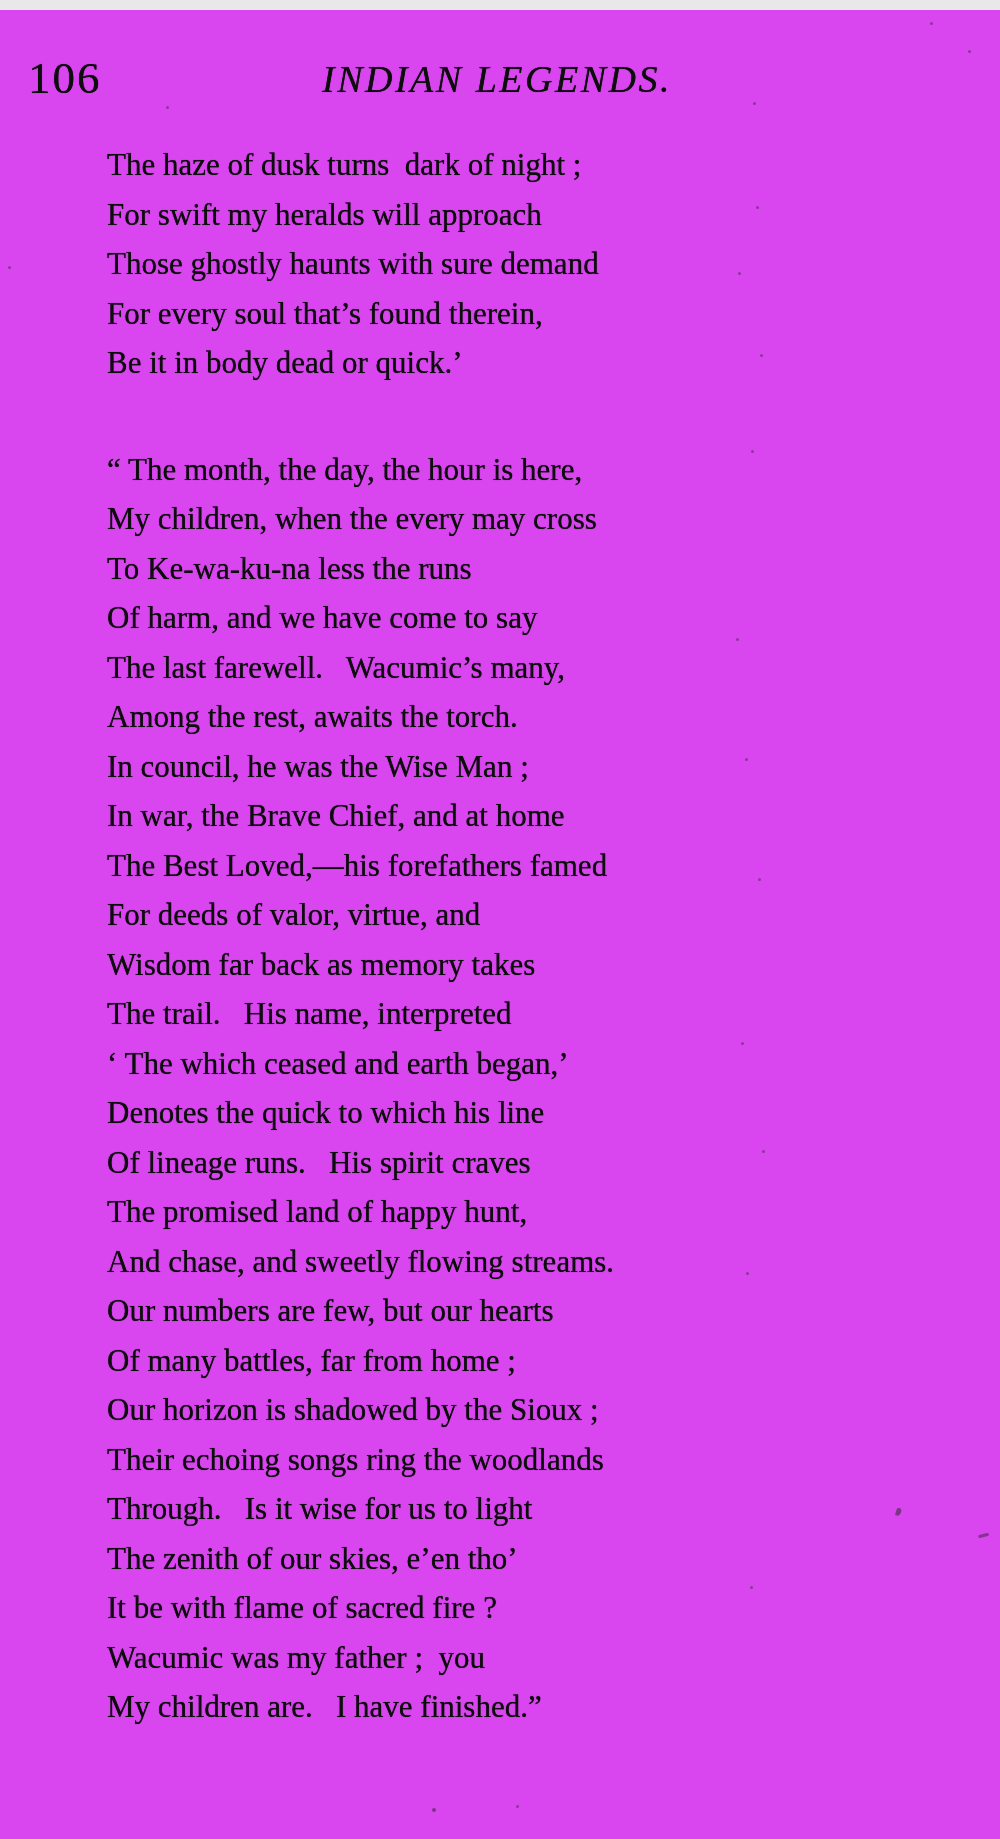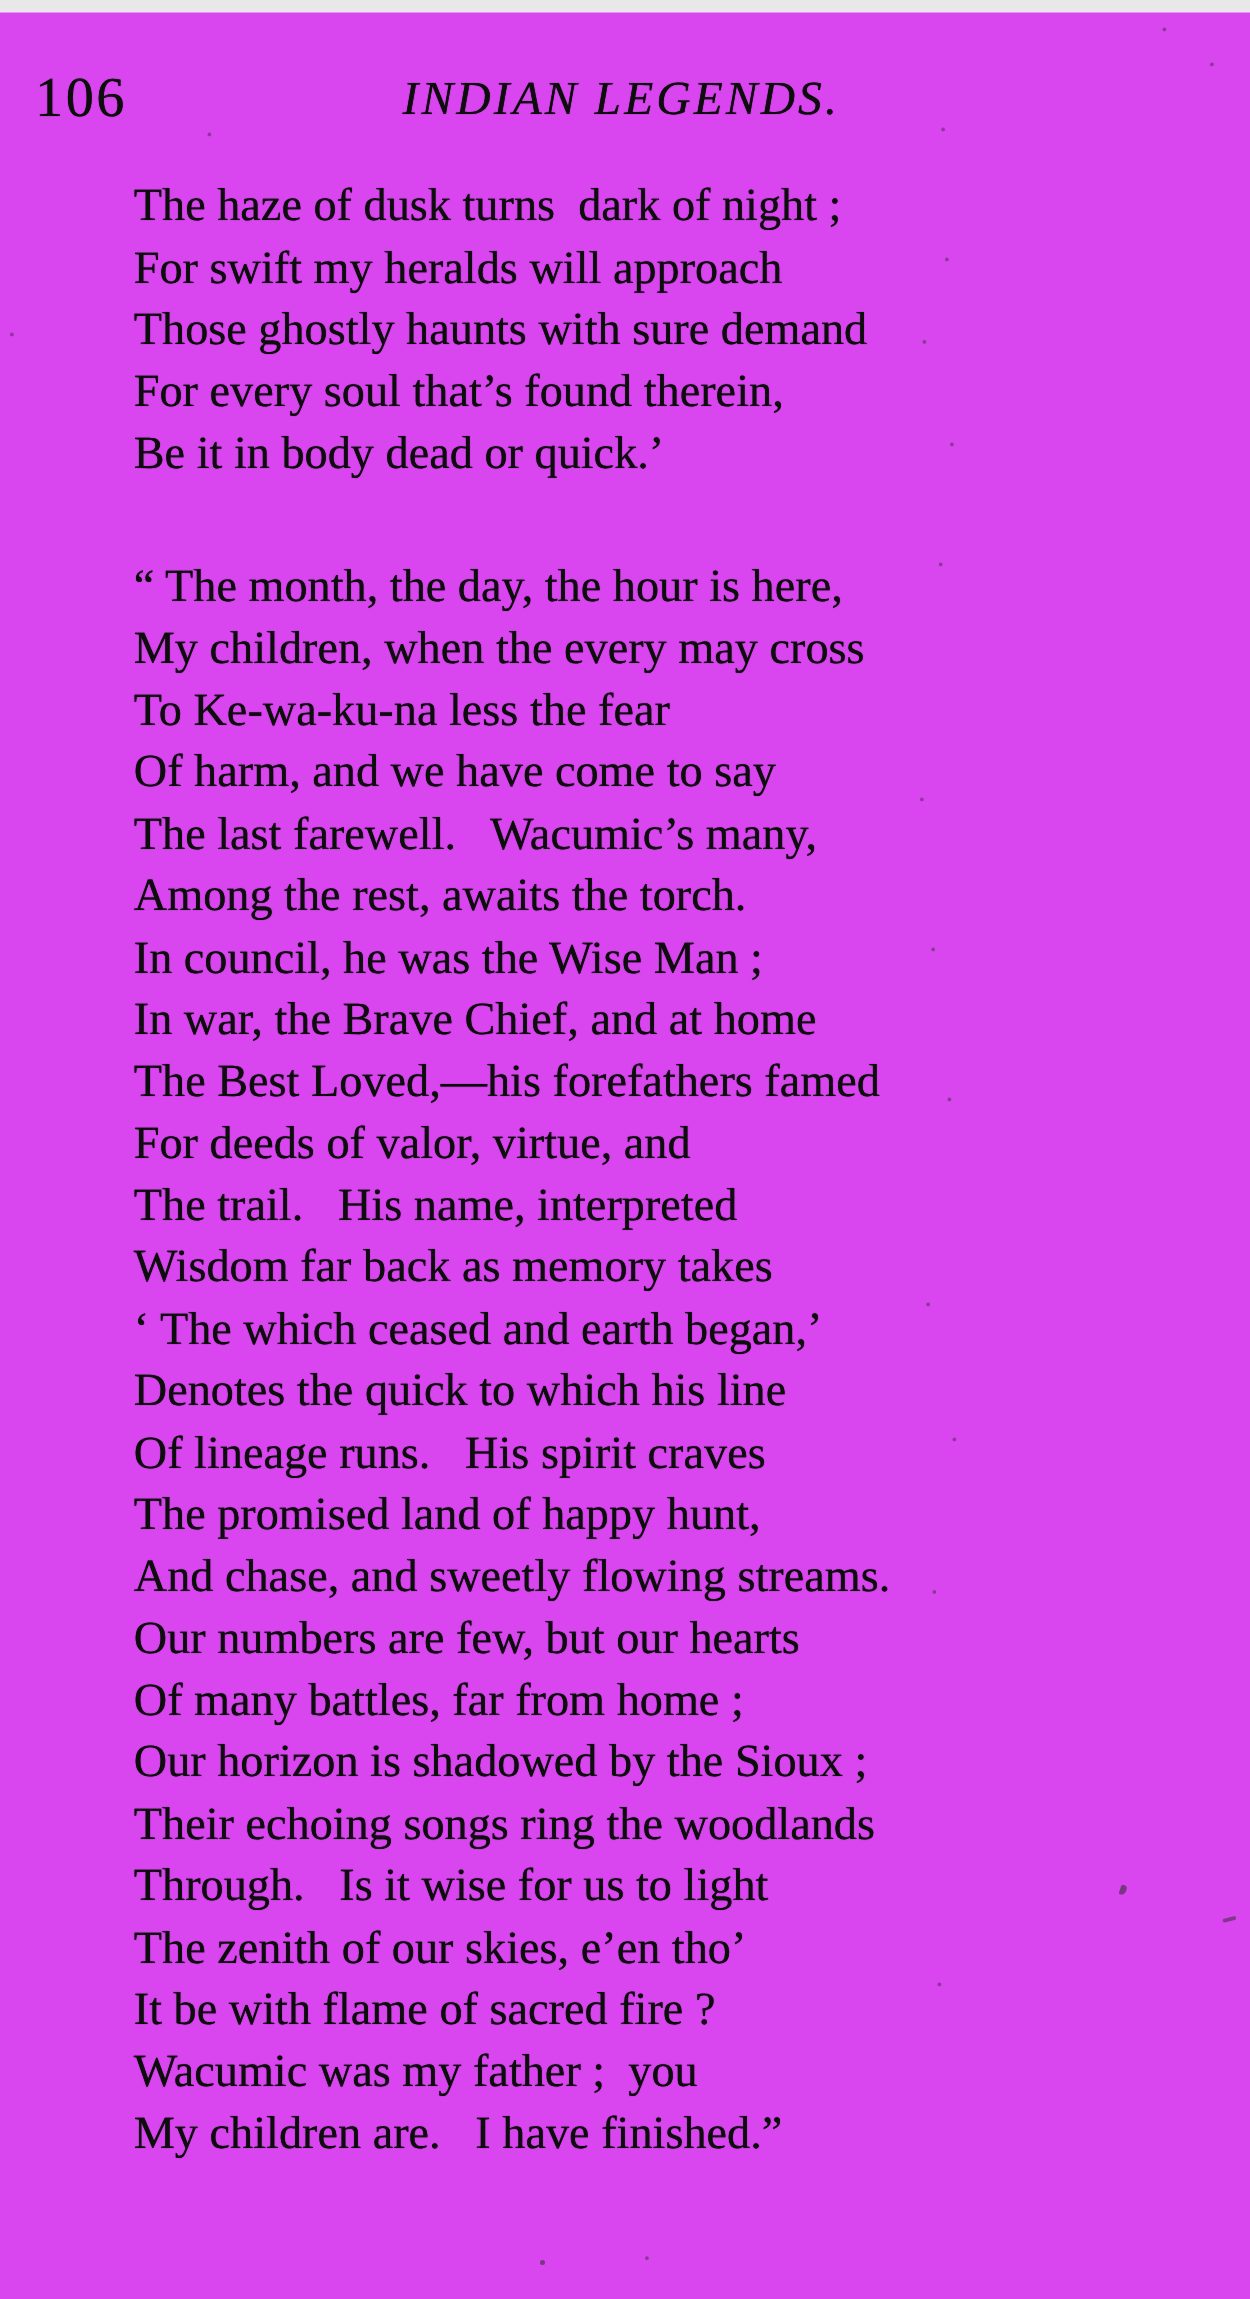--- a/index.html
+++ b/index.html
@@ -31,21 +31,21 @@
     line-height: 46px;
     font-style: italic;
     letter-spacing: 2.5px;
     white-space: pre;
     text-shadow: 0 0 0.7px rgba(0,0,0,0.9);
   }
   .poem {
     position: absolute;
     left: 107px;
     top: 130px;
-    font-size: 37px;
+    font-size: 31px;
     line-height: 49.5px;
     text-shadow: 0 0 0.7px rgba(0,0,0,0.85);
   }
   .stanza-2 { margin-top: 57px; }
   .line { white-space: pre; height: 49.5px; }
   .speck {
     position: absolute;
     display: block;
     width: 4px; height: 4px;
     background: #2a2a2a;
@@ -68,30 +68,30 @@
     <div class="stanza">
       <div class="line">The haze of dusk turns  dark of night ;</div>
       <div class="line">For swift my heralds will approach</div>
       <div class="line">Those ghostly haunts with sure demand</div>
       <div class="line">For every soul that’s found therein,</div>
       <div class="line">Be it in body dead or quick.’</div>
     </div>
     <div class="stanza stanza-2">
       <div class="line">“ The month, the day, the hour is here,</div>
       <div class="line">My children, when the every may cross</div>
-      <div class="line">To Ke-wa-ku-na less the fear</div>
+      <div class="line">To Ke-wa-ku-na less the runs</div>
       <div class="line">Of harm, and we have come to say</div>
       <div class="line">The last farewell.   Wacumic’s many,</div>
       <div class="line">Among the rest, awaits the torch.</div>
       <div class="line">In council, he was the Wise Man ;</div>
       <div class="line">In war, the Brave Chief, and at home</div>
       <div class="line">The Best Loved,—his forefathers famed</div>
       <div class="line">For deeds of valor, virtue, and</div>
+      <div class="line">Wisdom far back as memory takes</div>
       <div class="line">The trail.   His name, interpreted</div>
-      <div class="line">Wisdom far back as memory takes</div>
       <div class="line">‘ The which ceased and earth began,’</div>
       <div class="line">Denotes the quick to which his line</div>
       <div class="line">Of lineage runs.   His spirit craves</div>
       <div class="line">The promised land of happy hunt,</div>
       <div class="line">And chase, and sweetly flowing streams.</div>
       <div class="line">Our numbers are few, but our hearts</div>
       <div class="line">Of many battles, far from home ;</div>
       <div class="line">Our horizon is shadowed by the Sioux ;</div>
       <div class="line">Their echoing songs ring the woodlands</div>
       <div class="line">Through.   Is it wise for us to light</div>

